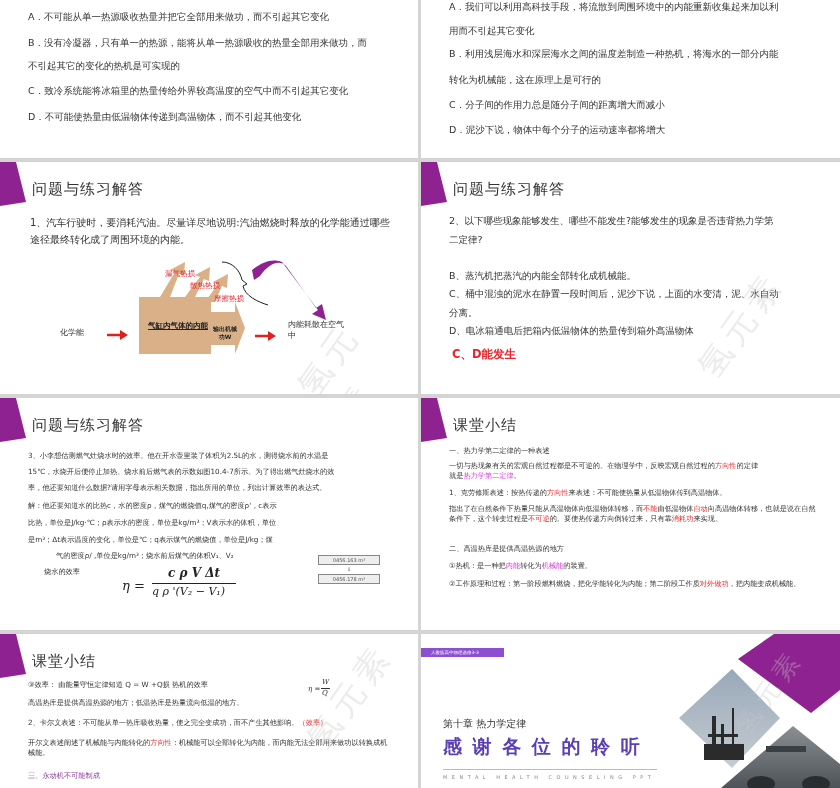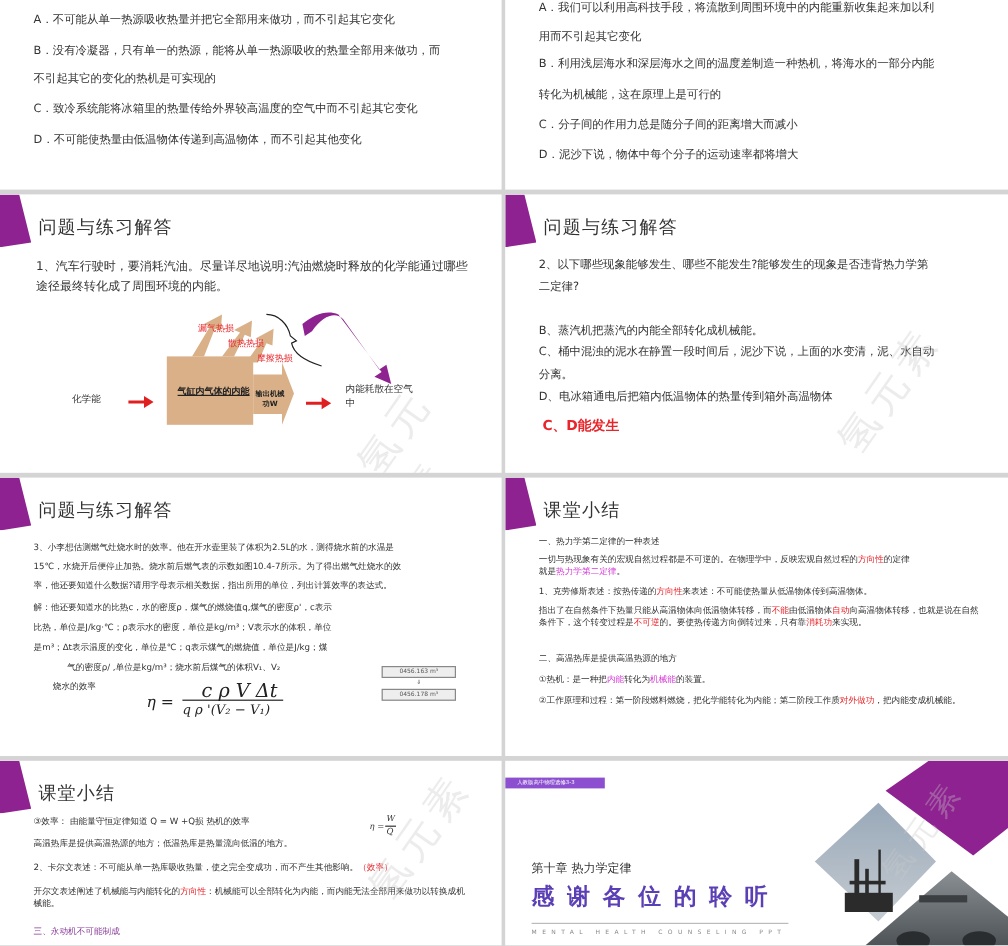--- a/index.html
+++ b/index.html
@@ -100,21 +100,21 @@
   <div class="txt small" style="left:28px;top:66px;line-height:16px;">15℃，水烧开后便停止加热。烧水前后燃气表的示数如图10.4-7所示。为了得出燃气灶烧水的效</div>
   <div class="txt small" style="left:28px;top:82px;line-height:16px;">率，他还要知道什么数据?请用字母表示相关数据，指出所用的单位，列出计算效率的表达式。</div>
   <div class="txt small" style="left:28px;top:102px;">解：他还要知道水的比热c，水的密度ρ，煤气的燃烧值q,煤气的密度ρ'，c表示</div>
   <div class="txt small" style="left:28px;top:119px;">比热，单位是J/kg·℃；ρ表示水的密度，单位是kg/m³；V表示水的体积，单位</div>
   <div class="txt small" style="left:28px;top:136px;">是m³；Δt表示温度的变化，单位是℃；q表示煤气的燃烧值，单位是J/kg；煤</div>
   <div class="txt small" style="left:28px;top:152px;margin-left:28px;">气的密度ρ/ ,单位是kg/m³；烧水前后煤气的体积V₁、V₂</div>
   <div class="txt small" style="left:44px;top:168px;">烧水的效率</div>
 
   <div style="position:absolute;left:122px;top:168px;font-family:'DejaVu Serif',serif;font-style:italic;color:#222;">
     <span style="position:absolute;left:0;top:12px;font-size:13px;white-space:nowrap;">η =</span>
-    <span style="position:absolute;left:46px;top:0;font-size:16px;white-space:nowrap;">c ρ V Δt</span>
+    <span style="position:absolute;left:46px;top:0;font-size:12px;white-space:nowrap;font-weight:bold;">c ρ V Δt</span>
     <span style="position:absolute;left:30px;top:17px;width:84px;border-top:1px solid #222;"></span>
     <span style="position:absolute;left:30px;top:19px;font-size:11px;white-space:nowrap;">q ρ '(V₂ − V₁)</span>
   </div>
 
   <div style="position:absolute;left:318px;top:157px;width:62px;text-align:center;font-size:5px;color:#555;">
     <div style="border:1px solid #888;background:#eee;padding:1px;">0456.163 m³</div>
     <div style="line-height:9px;">⇓</div>
     <div style="border:1px solid #888;background:#eee;padding:1px;">0456.178 m³</div>
   </div>
 </div>

